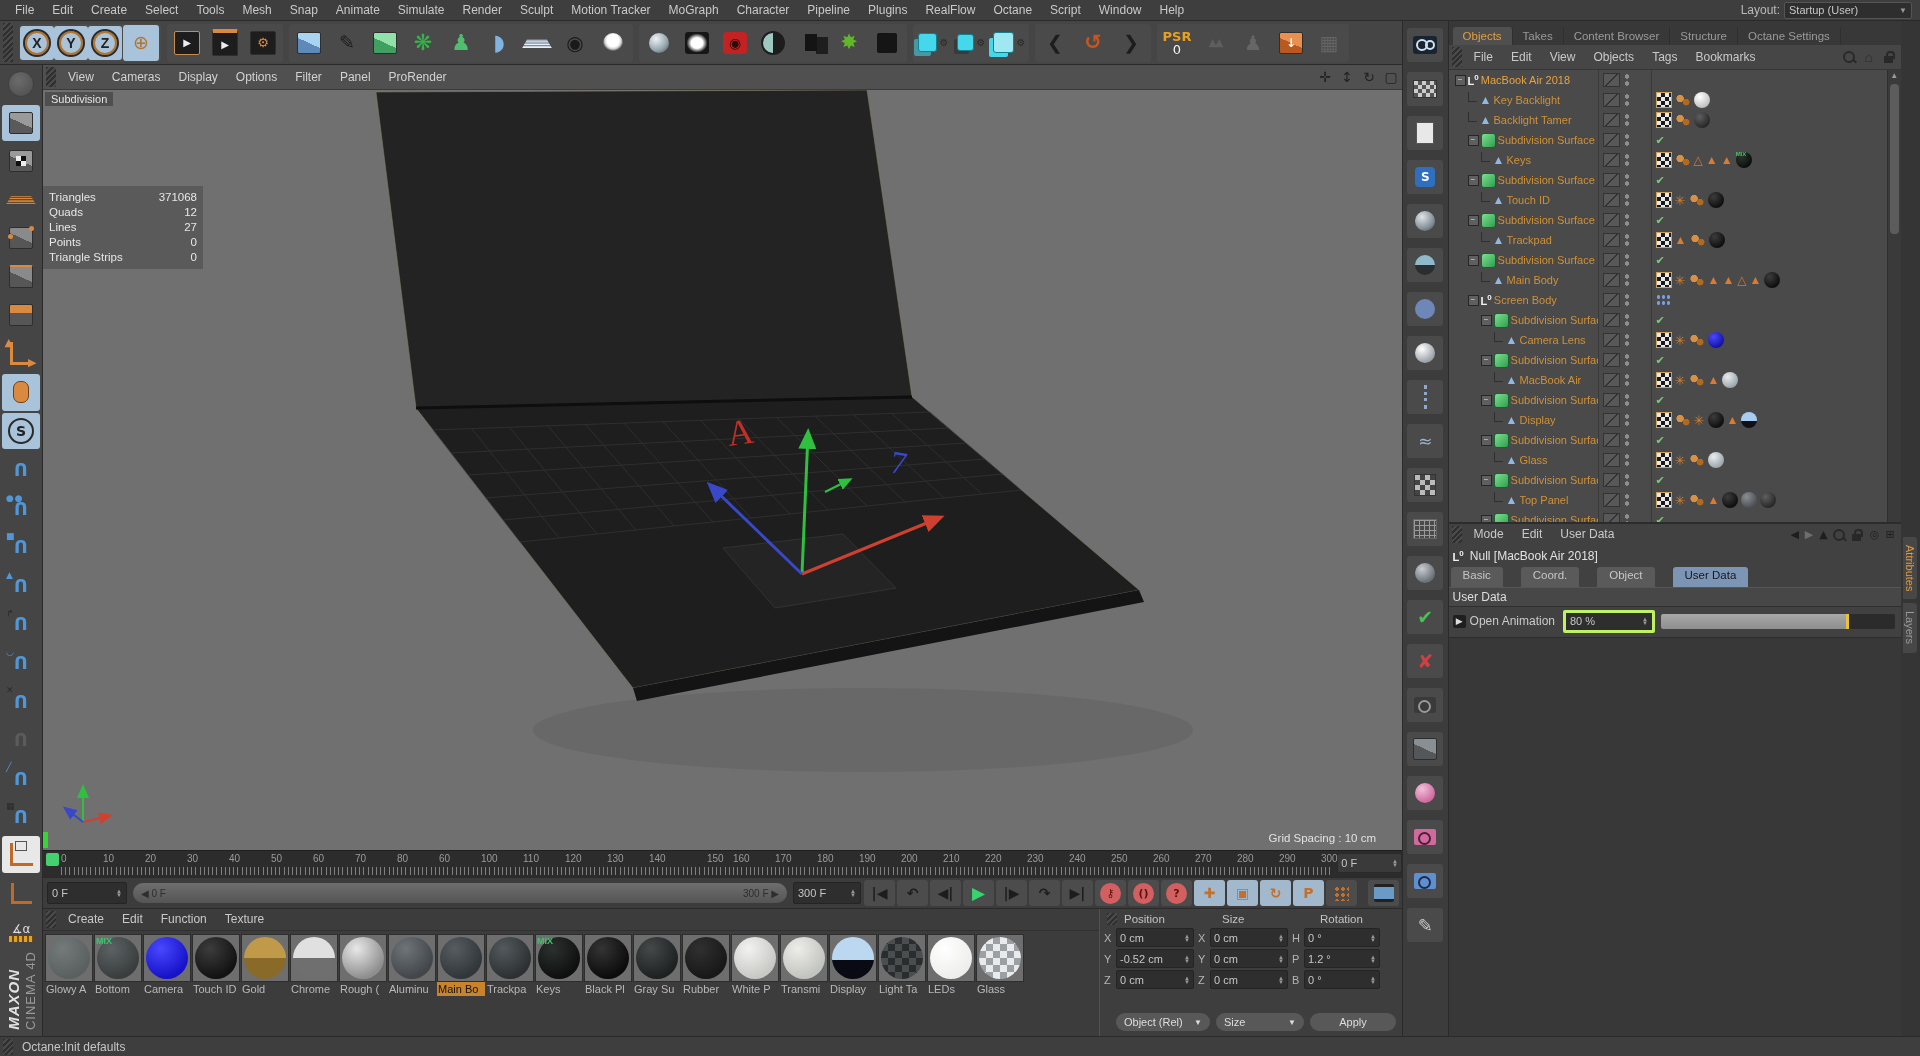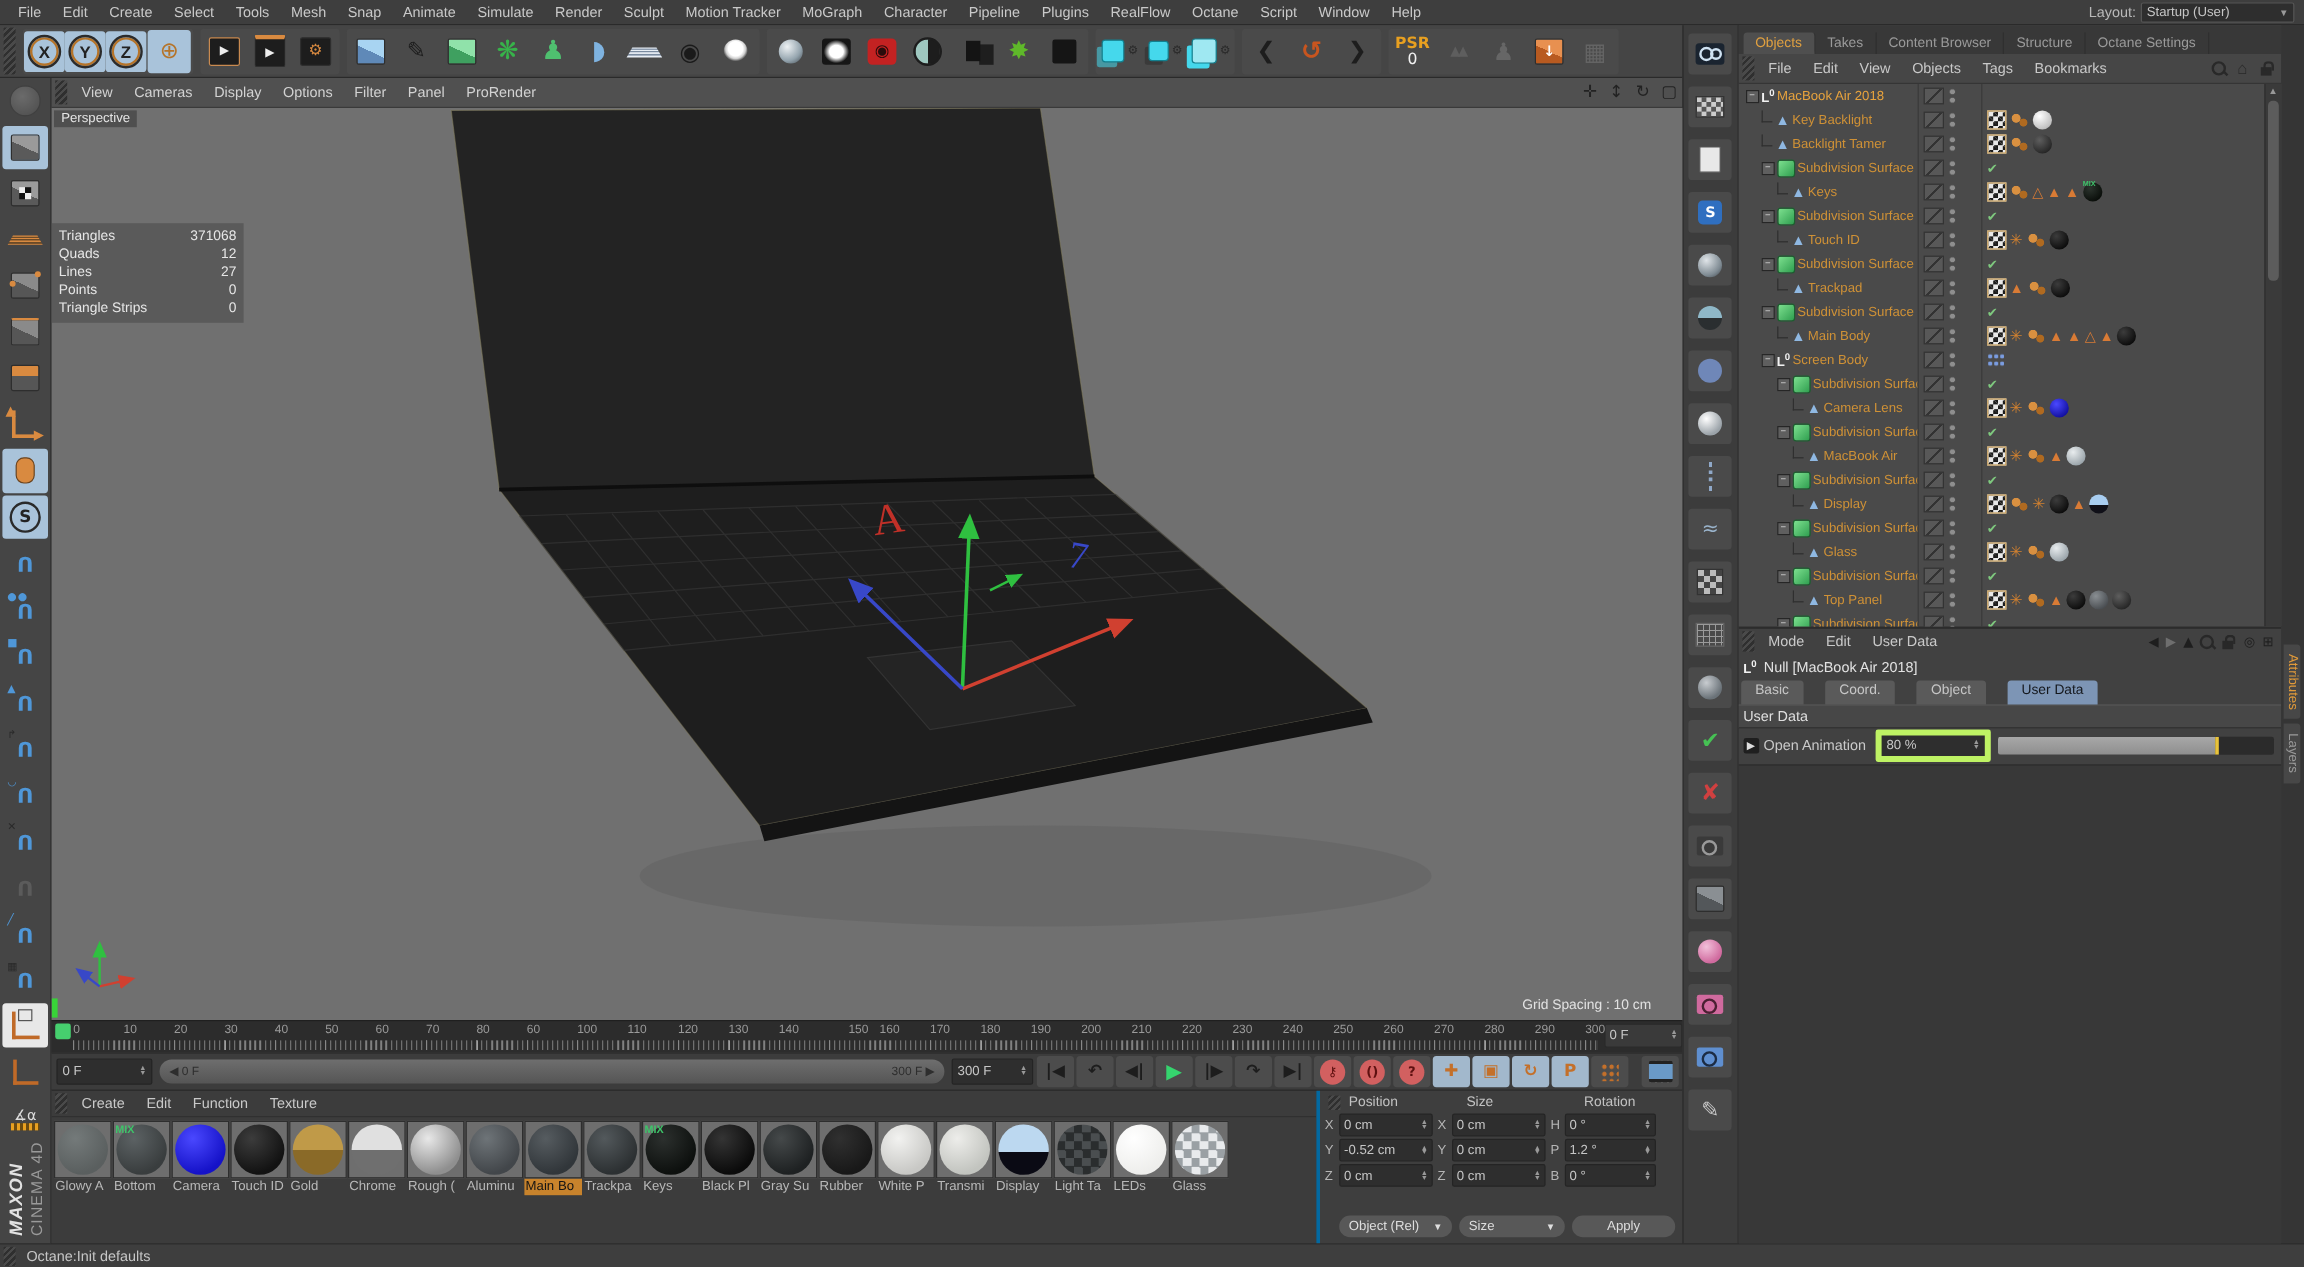--- a/index.html
+++ b/index.html
@@ -88,21 +88,21 @@
   #materials{flex:1;overflow:hidden}
   #matmenu{height:21px;display:flex;align-items:center;border-bottom:1px solid #303030}
   #matrow{display:flex;padding:3px 0 0 2px}
   .mcell{width:48px;margin-right:1px}
   .mthumb{width:46px;height:46px;background:#6e6e6e;position:relative;border:1px solid #2e2e2e}
   .sph{position:absolute;inset:2px;border-radius:50%}
   .badge{position:absolute;left:1px;top:1px;color:#3ec46a;font-weight:bold;font-size:9px;z-index:2}
   .mlabel{height:14px;line-height:14px;font-size:11px;color:#b8b8b8;overflow:hidden;white-space:nowrap;padding-left:1px}
   .mlabel.sel{background:#c8832c;color:#141414}
   
-  #coords{width:294px;background:#3e3e3e;border-left:3px solid #0369a1;padding:2px 4px;display:flex;flex-direction:column}
+  #coords{width:294px;background:#3e3e3e;border-left:1px solid #0369a1;padding:2px 4px;display:flex;flex-direction:column}
   #coordhead{display:flex;height:16px;align-items:center}
   #coordhead span{color:#c2c2c2;font-size:11.5px}
   .ccols{display:flex;flex:1}
   .ccol{display:flex;flex-direction:column;margin-right:4px}
   .crow{display:flex;align-items:center;height:21px}
   .axl{width:10px;color:#b5b5b5;font-size:11px;margin-right:2px}
   .cfield{flex:1;height:17px;background:#2e2e2e;border:1px solid #242424;border-radius:2px;display:flex;align-items:center;
           justify-content:space-between;padding:0 3px;color:#c6c6c6;font-size:11px}
   .cbtnrow{display:flex;align-items:center;height:24px}
   .cdd{background:#585858;border-radius:9px;height:18px;display:flex;align-items:center;justify-content:space-between;
@@ -163,21 +163,21 @@
   .amini{color:#1e1e1e;font-size:11px;margin:0 3px;font-family:"DejaVu Sans",sans-serif}
   .amini.dis{color:#6e6e6e}
   #attrobj{height:22px;display:flex;align-items:center;padding-left:4px;color:#e2e2e2}
   #attrtabs{height:20px;display:flex;padding-left:2px;gap:18px}
   .atab{padding:2px 12px;font-size:11.5px;background:#5a5a5a;color:#c6c6c6;border-radius:3px 3px 0 0}
   .atab.active{background:#7d95b5;color:#15181d}
   #attrsection{height:18px;line-height:18px;border-top:1px solid #565656;border-bottom:1px solid #2f2f2f;color:#dedede;padding-left:4px;background:#474747}
   #paramrow{height:24px;display:flex;align-items:center;padding:2px 6px 0 4px}
   .pexp{width:13px;height:13px;background:#1f1f1f;color:#ddd;font-size:9px;display:flex;align-items:center;justify-content:center;border-radius:2px;margin-right:4px}
   #paramlabel{color:#c9c9c9;margin-right:8px}
-  #paramvalue{width:78px;height:17px;background:#2e2e2e;border:5px solid #bef264;border-radius:2px;display:flex;align-items:center;
+  #paramvalue{width:78px;height:17px;background:#2e2e2e;border:3px solid #bef264;border-radius:2px;display:flex;align-items:center;
               justify-content:space-between;padding:0 4px;color:#c6c6c6;font-size:11px;margin-right:6px}
   #paramslider{flex:1;height:15px;background:#2b2b2b;border-radius:2px;position:relative;overflow:hidden}
   #paramfill{position:absolute;left:0;top:0;bottom:0;background:linear-gradient(#a8a8a8,#8e8e8e)}
   #parammark{position:absolute;top:0;bottom:0;width:3px;background:#e8c23a}
   #rpempty{flex:1;background:#383838;border-top:1px solid #2c2c2c}
   
   #edge{width:20px;background:#353535;display:flex;flex-direction:column;align-items:center}
   .etab{writing-mode:vertical-rl;background:#474747;border-radius:0 3px 3px 0;padding:8px 1px;font-size:11px;margin-top:4px}
   .etab.on{color:#e09a3a}
   .etab.off{color:#9a9a9a}
@@ -453,21 +453,21 @@
                 <div class="mi">Filter</div>
                 <div class="mi">Panel</div>
                 <div class="mi">ProRender</div>
                 <div class="spacer"></div>
                 <div class="vnav">✛</div>
                 <div class="vnav">↕</div>
                 <div class="vnav">↻</div>
                 <div class="vnav">▢</div>
               </div>
             <div id="vpcanvas">
-              <div id="vplabel">Perspective</div>
+              <div id="vplabel">Subdivision</div>
               <div id="vpstats">
                   <div class="srow">
                     <span>Triangles</span>
                     <span>371068</span>
                   </div>
                   <div class="srow">
                     <span>Quads</span>
                     <span>12</span>
                   </div>
                   <div class="srow">

